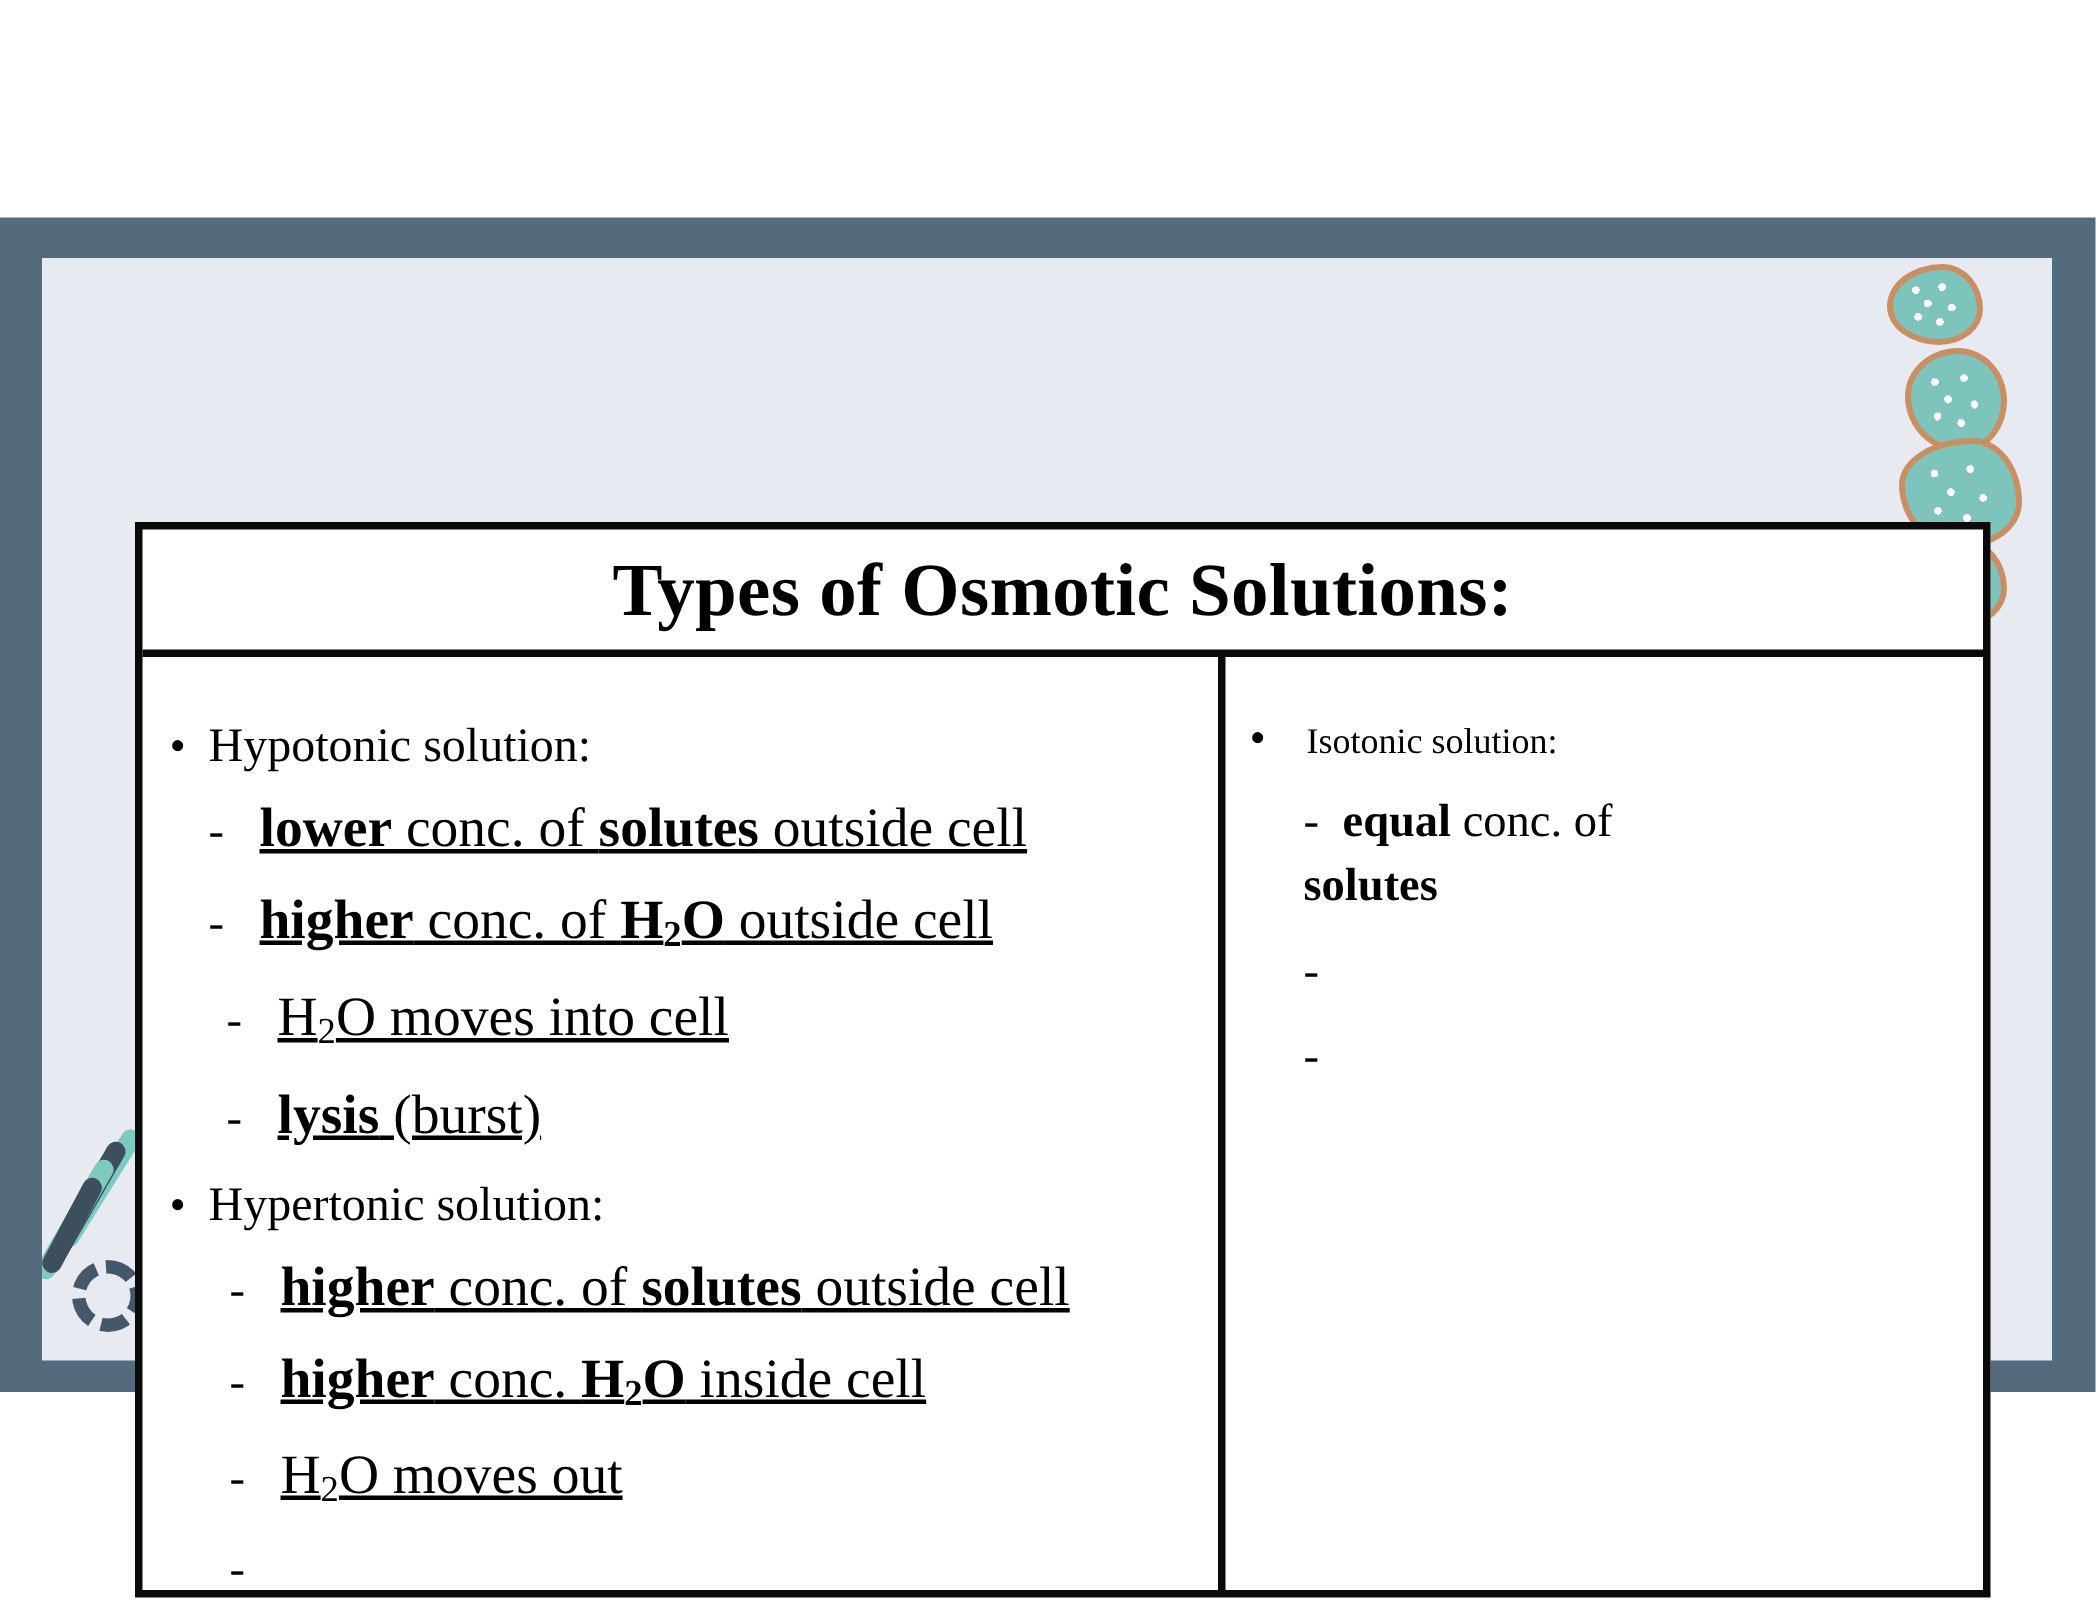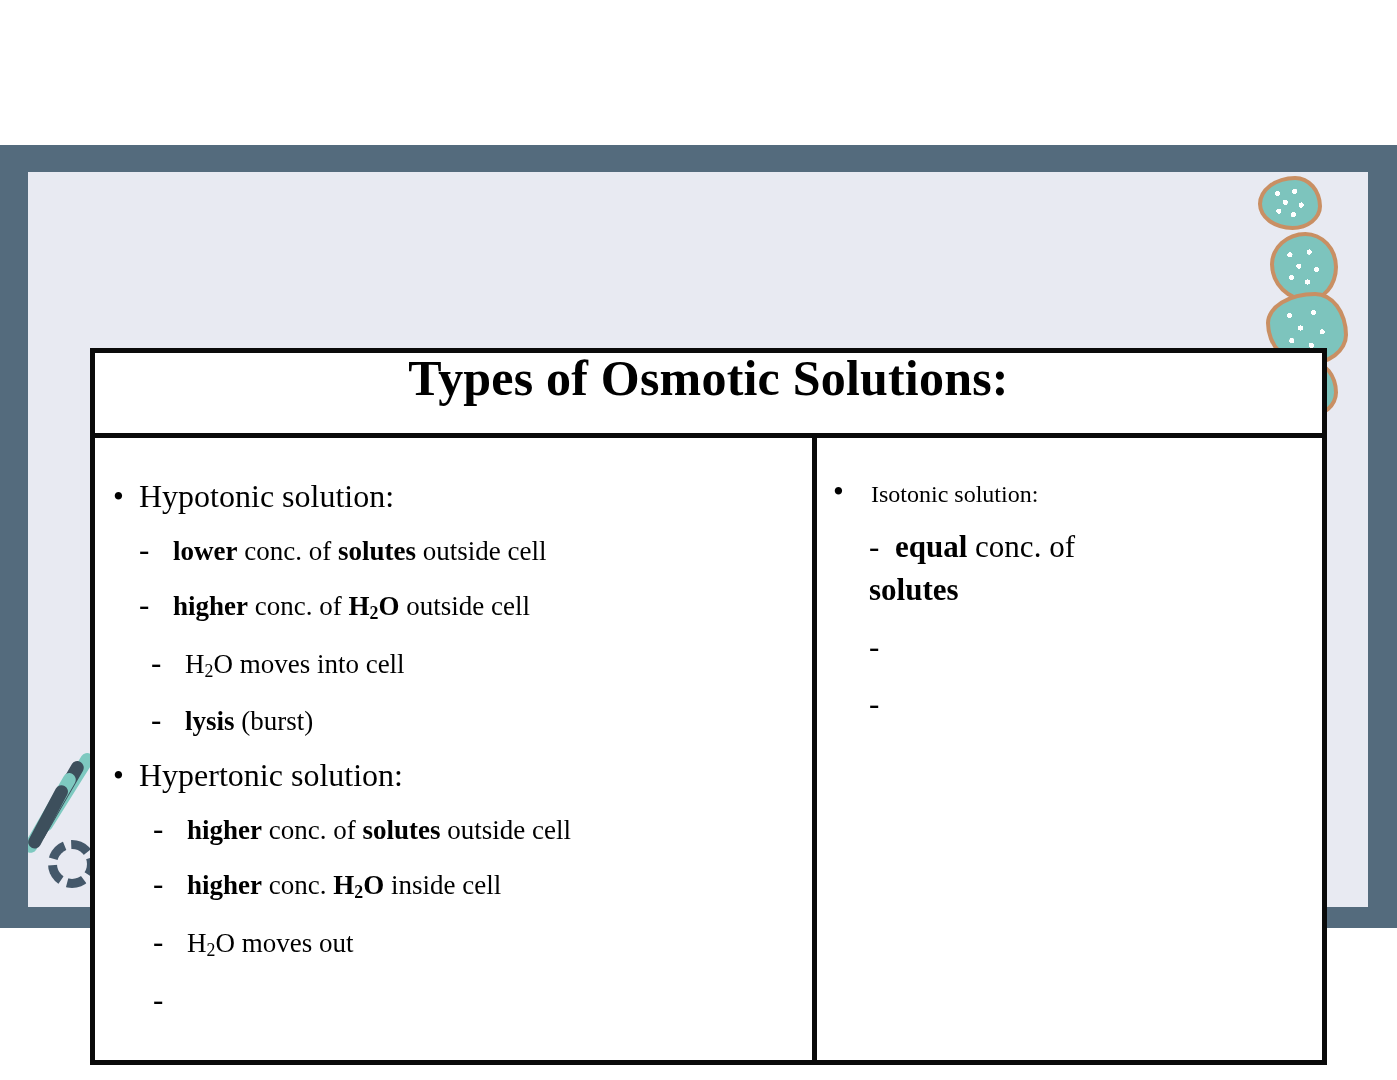--- a/index.html
+++ b/index.html
@@ -90,20 +90,21 @@
     border:5px solid #0a0a0a;
     box-sizing:border-box;
     display:flex;
     flex-direction:column;
   }
 
   #title-row{
     height:80px;
     border-bottom:5px solid #0a0a0a;
     display:flex;
+    align-items:center;
     justify-content:center;
     flex:0 0 auto;
   }
   #slide-title{
     font-size:50px;
     font-weight:bold;
     color:#000000;
     letter-spacing:.2px;
     line-height:1;
     white-space:nowrap;
@@ -142,21 +143,21 @@
     line-height:1;
   }
   .bullet-text{ flex:0 0 auto; }
 
   .lvl0{ margin-bottom:22px; }
   .lvl0 .bullet-mark{ width:44px; padding-left:18px; box-sizing:border-box; }
   .lvl0 .bullet-text{ font-weight:normal; font-size:32px; }
 
   .lvl1{ margin-bottom:24px; }
   .lvl1 .bullet-mark{ text-align:left; }
-  .lvl1 .bullet-text{ font-size:27px; }
+  .lvl1 .bullet-text{ font-size:37px;text-decoration:underline; }
 
   .ind-a .bullet-mark{ width:78px; padding-left:44px; box-sizing:border-box; }
   .ind-b .bullet-mark{ width:90px; padding-left:56px; box-sizing:border-box; }
   .ind-c .bullet-mark{ width:92px; padding-left:58px; box-sizing:border-box; }
 
   .r-lvl0{ margin-bottom:24px; }
   .r-lvl0 .bullet-mark{ width:54px; padding-left:16px; box-sizing:border-box; }
   .r-lvl0 .bullet-text{ font-weight:normal; font-size:24px; }
 
   .r-lvl1{ margin-bottom:26px; }

